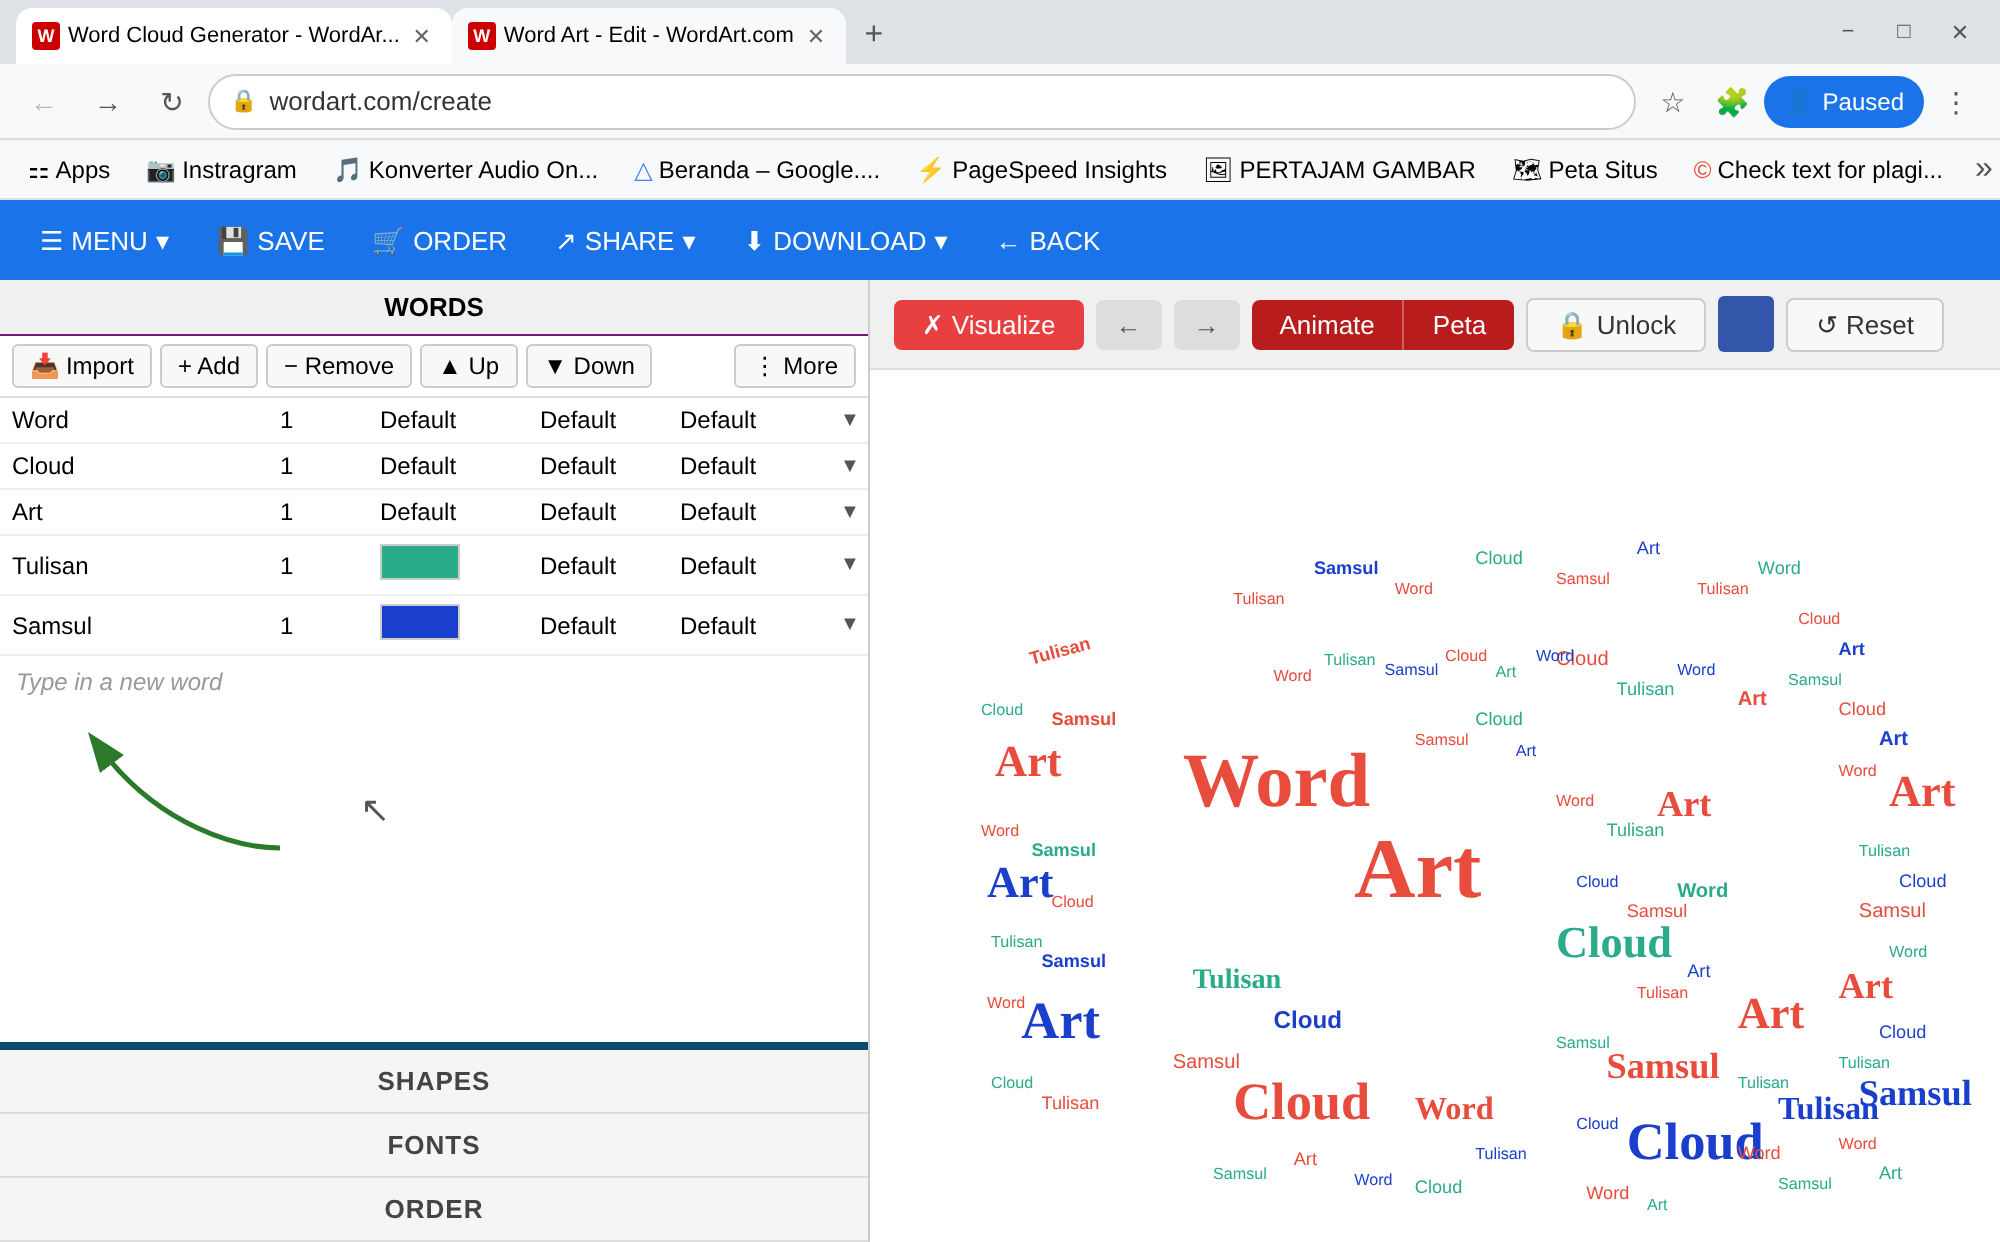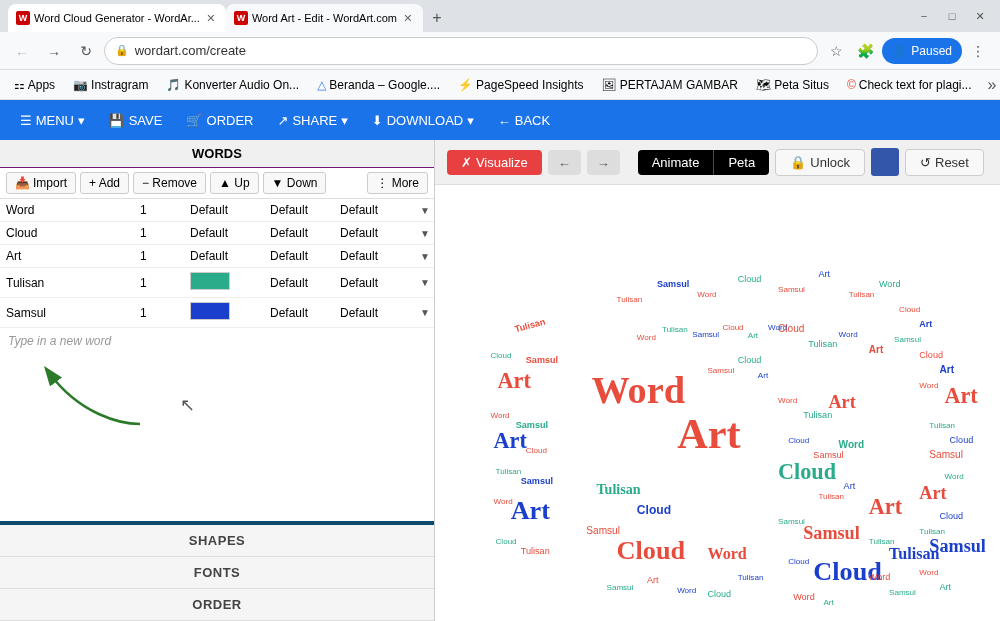--- a/index.html
+++ b/index.html
@@ -352,25 +352,24 @@
       background: #3355aa;
       border-radius: 3px;
       cursor: pointer;
     }
     .viz-btn-reset {
       background: #f8f8f8;
       color: #333;
       border: 1px solid #ccc;
     }
     .animate-edit-group {
-      background: #000000;
+      background: #b91c1c;
       border-radius: 4px;
       display: flex;
       overflow: hidden;
-      margin-left: 12px;
     }
     .animate-edit-group .viz-btn {
       border-radius: 0;
       background: transparent;
     }
     .animate-edit-group .viz-btn:first-child {
       border-right: 1px solid rgba(255,255,255,0.3);
     }
 
     .word-art-canvas {

